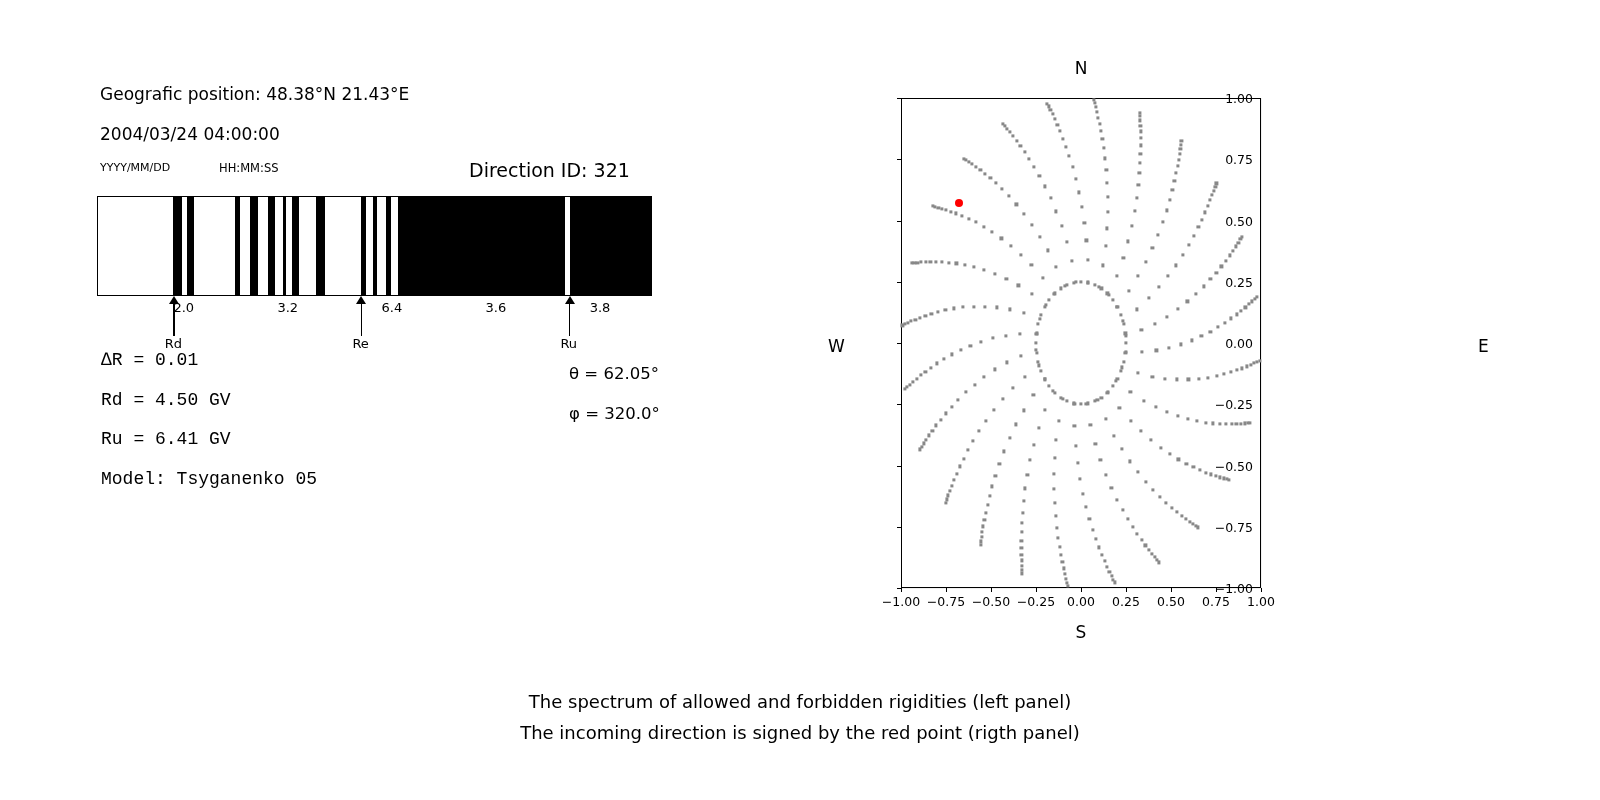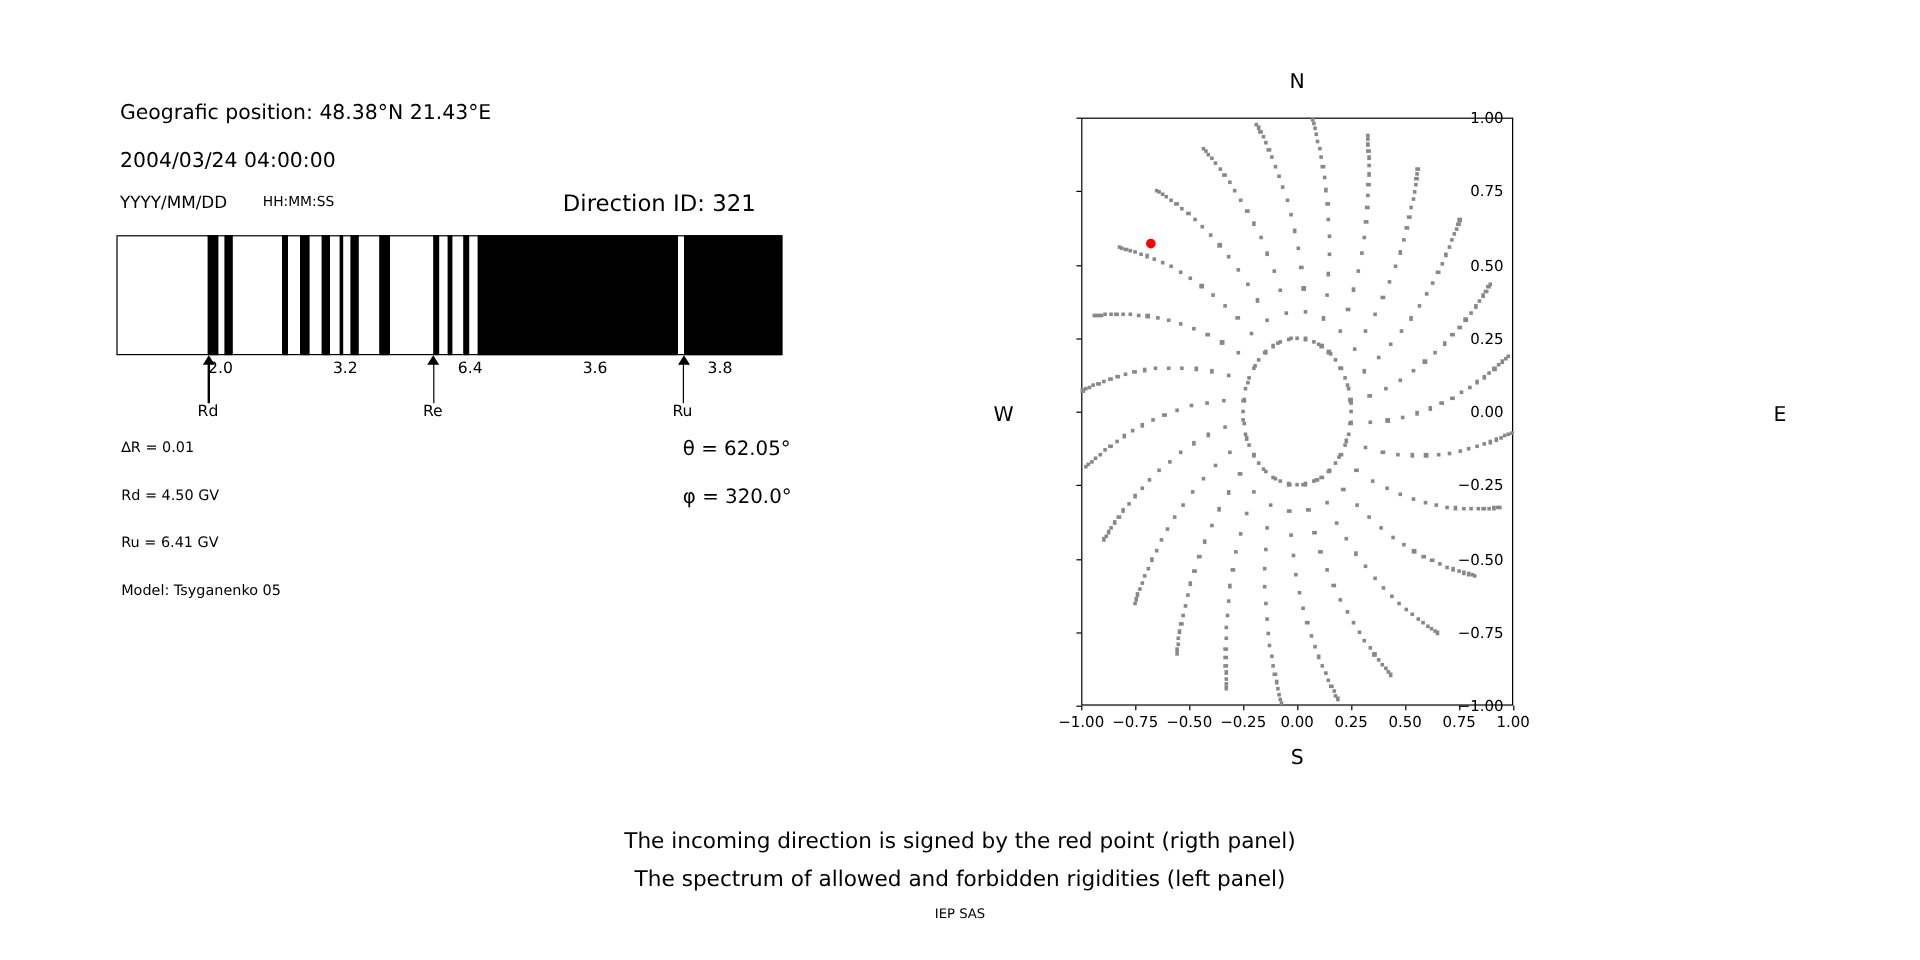--- a/index.html
+++ b/index.html
@@ -35,21 +35,21 @@
   }
   .datetime-line {
     position: absolute;
     left: 100px; top: 124px;
     font-size: 17px;
     white-space: nowrap;
   }
   .fmt-date {
     position: absolute;
     left: 100px; top: 161px;
-    font-size: 14px;
+    font-size: 11px;
     white-space: nowrap;
   }
   .fmt-time {
     position: absolute;
     left: 219px; top: 161px;
     font-size: 11.5px;
     white-space: nowrap;
   }
   .direction-id {
     position: absolute;
@@ -117,22 +117,23 @@
     position: absolute;
     top: 40px; left: 0;
     transform: translateX(-50%);
     font-size: 13px;
     white-space: nowrap;
   }
 
   
   .params-left {
     position: absolute;
-    left: 101px; top: 354px;
-    font-size: 12px;
+    left: 101px; top: 341px;
+    font-size: 18px;
+    font-family: Liberation Mono, monospace;
   }
   .params-right {
     position: absolute;
     left: 569px; top: 354px;
     font-size: 16.5px;
   }
   .param-row {
     height: 39.5px;
     line-height: 39.5px;
     white-space: nowrap;
@@ -849,18 +850,17 @@
           <div class="xtick-mark" style="left: 270px;"></div>
           <div class="xtick-label" style="left: 315px;">0.75</div>
           <div class="xtick-mark" style="left: 315px;"></div>
           <div class="xtick-label" style="left: 360px;">1.00</div>
           <div class="xtick-mark" style="left: 360px;"></div>
         </div>
     </div>
   </div>
 
   <div class="caption">
+    <div>The spectrum of allowed and forbidden rigidities (left panel)</div>
     <div>The incoming direction is signed by the red point (rigth panel)</div>
-    <div>The spectrum of allowed and forbidden rigidities (left panel)</div>
   </div>
-  <div class="footer">IEP SAS</div>
 
 </div>
 
 </body></html>

